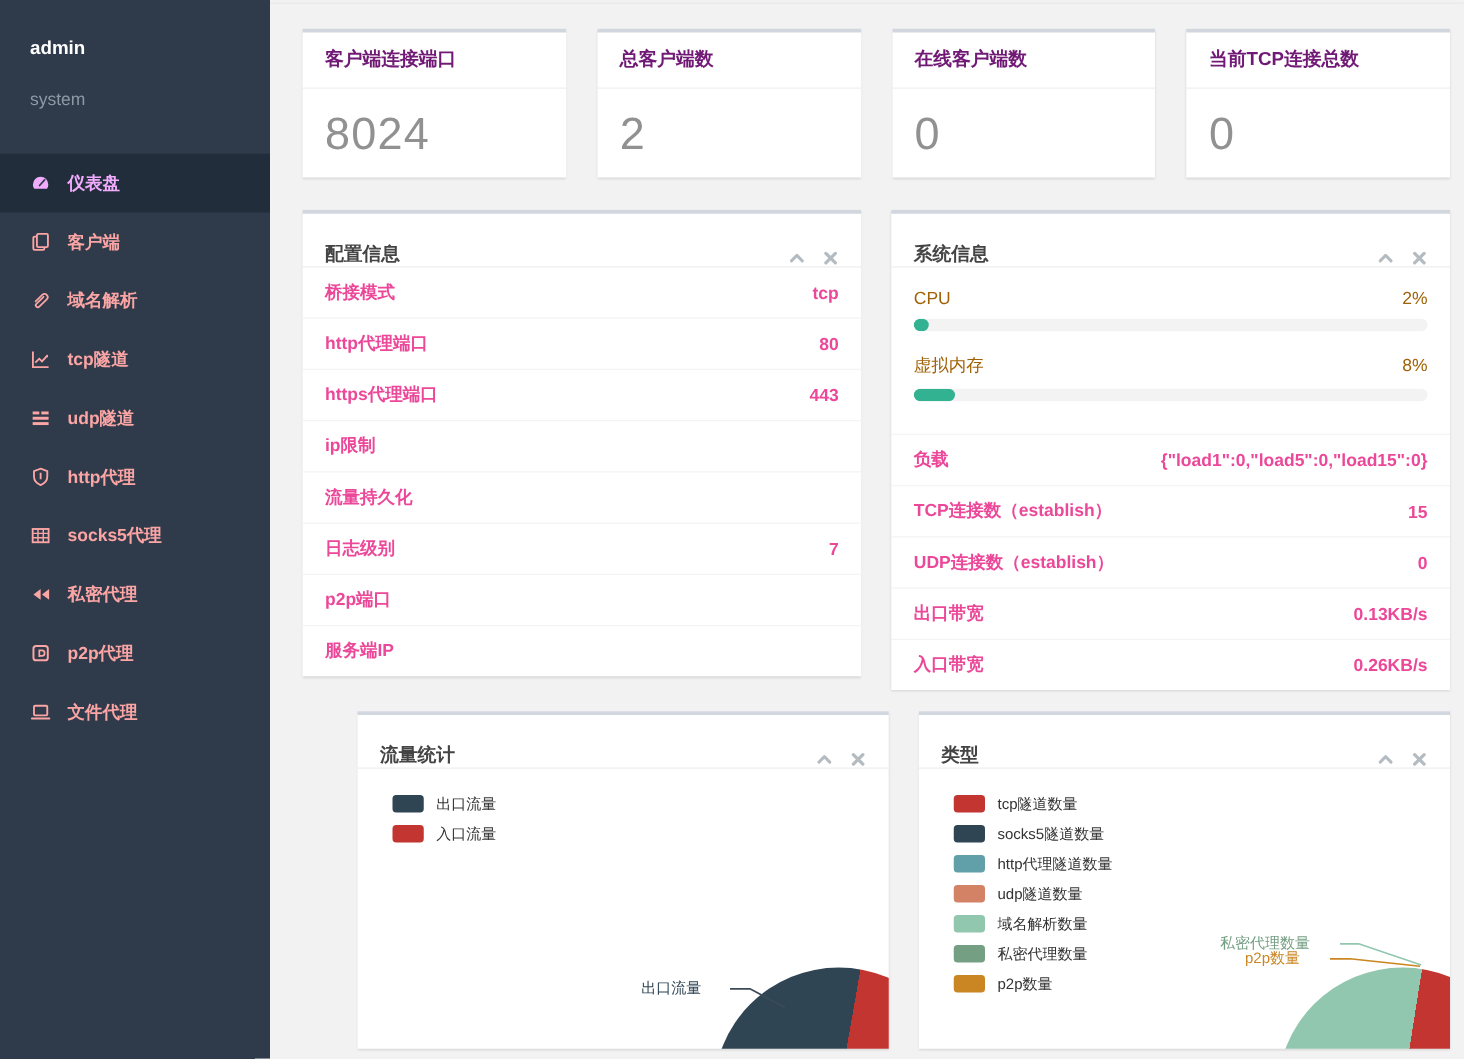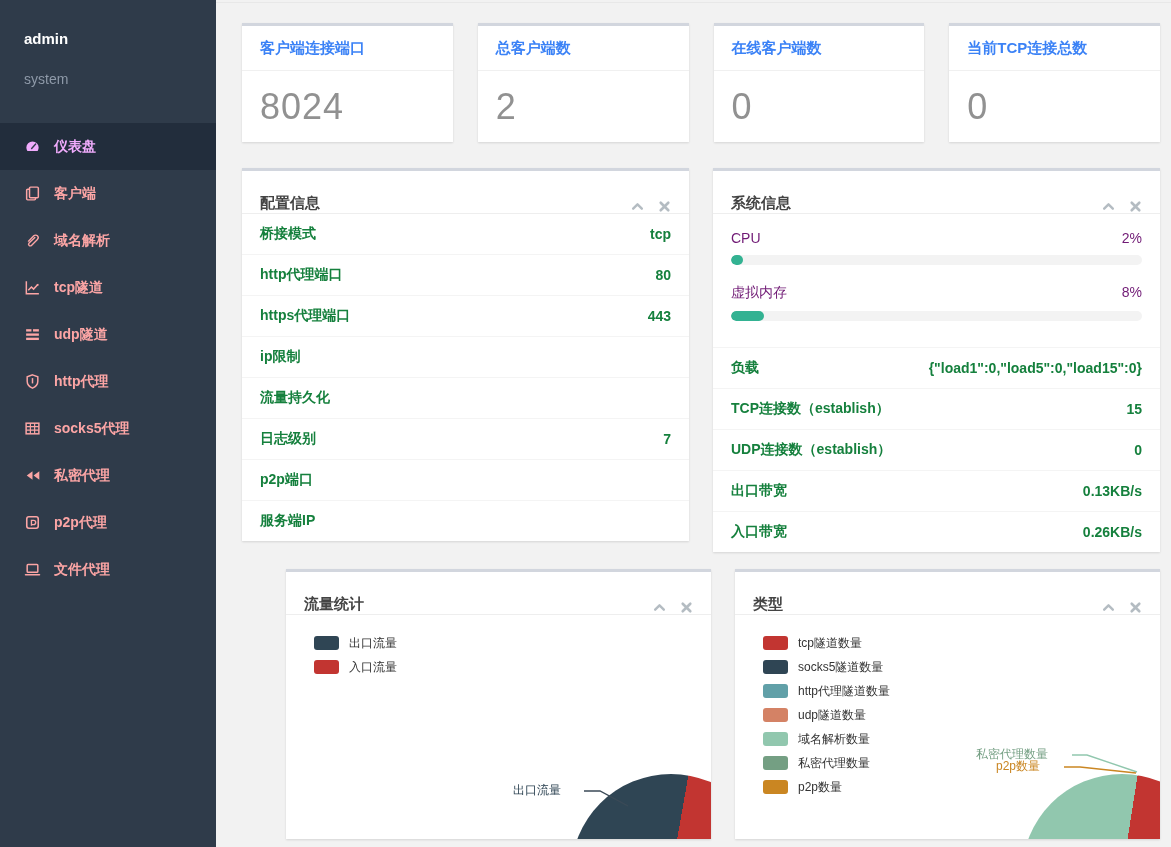--- a/index.html
+++ b/index.html
@@ -23,41 +23,41 @@
   .menu-item svg{width:17px;height:17px;}
 
   
   .content{flex:1;position:relative;height:100%;}
   .content-topline{position:absolute;top:2px;left:0;right:0;height:1px;background:#e8e8e8;}
   .inner{width:918px;margin:23px 0 0 26px;}
 
   .cards{display:grid;grid-template-columns:repeat(4,1fr);gap:25px;}
   .card{background:#fff;border-top:3px solid #d2d6de;box-shadow:0 1px 2px rgba(0,0,0,.12);}
   .card-h{height:44px;line-height:44px;padding:0 18px;border-bottom:1px solid #f0f0f0;
-    font-size:15px;font-weight:bold;color:#3b82f6;}
+    font-size:15px;font-weight:bold;color:#701a75;}
   .card-v{height:71px;padding:0 18px;display:flex;align-items:center;
     font-size:36px;font-weight:200;color:#919191;letter-spacing:1px;}
 
   .row2{display:grid;grid-template-columns:repeat(2,1fr);gap:24px;margin-top:26px;align-items:start;}
   .row3{display:grid;grid-template-columns:repeat(2,1fr);gap:24px;margin-top:17px;align-items:start;margin-left:44px;}
   .panel{background:#fff;border-top:3px solid #d2d6de;box-shadow:0 1px 2px rgba(0,0,0,.12);}
   .panel-h{height:42px;display:flex;align-items:flex-end;padding:0 18px;border-bottom:1px solid #eeeeee;}
   .panel-title{font-size:15px;font-weight:bold;color:#444;flex:1;}
   .tool{color:#b4bcc2;margin-left:14px;cursor:pointer;display:flex;}
   .tool svg{width:13px;height:13px;}
 
   .rows .row{height:40px;display:flex;align-items:center;justify-content:space-between;
-    padding:0 18px;border-bottom:1px solid #f4f4f4;font-size:14px;font-weight:bold;color:#15803d;}
+    padding:0 18px;border-bottom:1px solid #f4f4f4;font-size:14px;font-weight:bold;color:#ec4899;}
   .rows .row:last-child{border-bottom:none;}
   .row .rlabel{white-space:nowrap;}
   .row .rvalue{white-space:nowrap;text-align:right;}
 
   .gauges{padding:16px 18px 26px;border-bottom:1px solid #f4f4f4;}
   .gauge + .gauge{margin-top:19px;}
-  .gauge-top{display:flex;justify-content:space-between;font-size:14px;color:#701a75;margin-bottom:9px;}
+  .gauge-top{display:flex;justify-content:space-between;font-size:14px;color:#a16207;margin-bottom:9px;}
   .track{height:10px;border-radius:5px;background:#f3f3f3;overflow:hidden;}
   .fill{height:10px;border-radius:5px;}
 
   .chart-panel{position:relative;height:267px;overflow:hidden;}
   .legend{margin:16px 0 0 28px;}
   .legend-item{display:flex;align-items:center;height:24px;cursor:pointer;}
   .swatch{width:25px;height:14px;border-radius:3px;margin-right:10px;flex:none;}
   .legend-label{font-size:12px;color:#333;}
   .pie{position:absolute;width:200px;height:200px;border-radius:50%;}
   .callout{position:absolute;font-size:12px;white-space:nowrap;}

